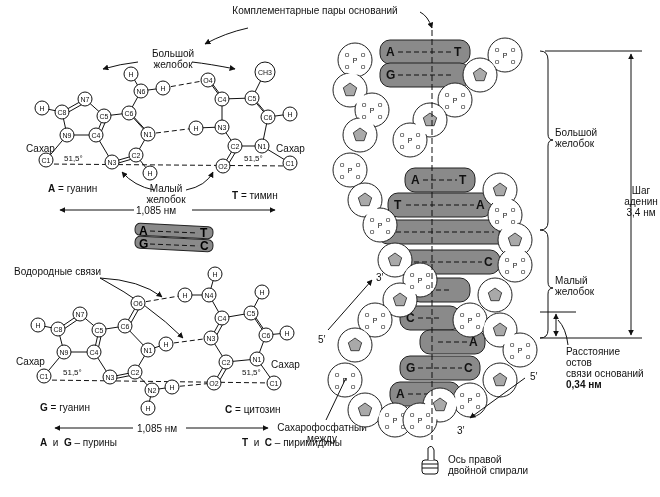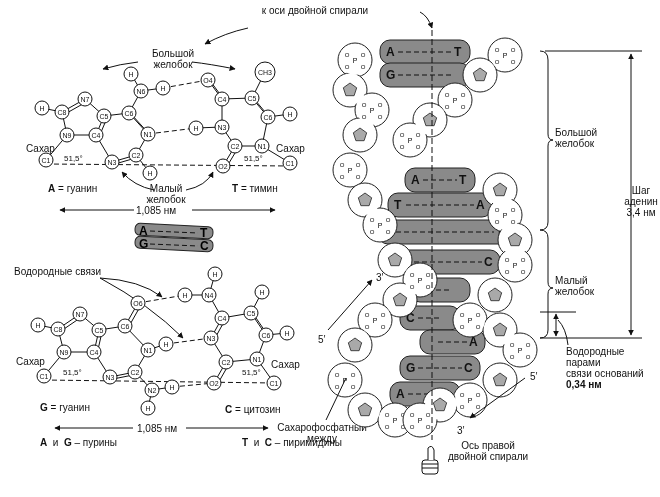--- a/index.html
+++ b/index.html
@@ -14,36 +14,36 @@
   .hb{stroke:#111;stroke-width:1;stroke-dasharray:5 3;fill:none;}
   .rung{fill:#8a8a8a;stroke:#222;stroke-width:1;}
   .cloud{fill:#fff;stroke:#222;stroke-width:1;}
   .pent{fill:#a9a9a9;stroke:#222;stroke-width:0.8;}
   .bp text{font-size:12px;font-weight:bold;fill:#111;font-family:"Liberation Sans",sans-serif;}
 </style>
 </head>
 <body>
 
 <div class="lbl c" style="left:210px;top:5px;width:210px;">
-  <div>к оси двойной спирали</div>
+  <div>Комплементарные пары оснований</div>
 </div>
 
 <div class="lbl c" style="left:138px;top:48px;width:70px;">
   <div>Большой</div>
   <div>желобок</div>
 </div>
 <div class="lbl" style="left:26px;top:143px;">Сахар</div>
 <div class="lbl" style="left:276px;top:143px;">Сахар</div>
 <div class="lbl" style="left:64px;top:153px;font-size:8px;">51,5°</div>
 <div class="lbl" style="left:244px;top:153px;font-size:8px;">51,5°</div>
 <div class="lbl" style="left:48px;top:183px;">
   <span class="b">A</span>
   <span>= гуанин</span>
 </div>
-<div class="lbl" style="left:232px;top:183px;text-align:center;">
+<div class="lbl" style="left:232px;top:190px;text-align:center;">
   <span class="b">T</span>
   <span>= тимин</span>
 </div>
 <div class="lbl c" style="left:136px;top:183px;width:60px;">
   <div>Малый</div>
   <div>желобок</div>
 </div>
 <div class="lbl" style="left:136px;top:205px;">1,085 нм</div>
 
 <div class="lbl" style="left:14px;top:266px;text-align:right;">Водородные связи</div>
@@ -80,34 +80,34 @@
 <div class="lbl" style="left:555px;top:275px;">
   <div>Малый</div>
   <div>желобок</div>
 </div>
 <div class="lbl c" style="left:608px;top:185px;width:50px;margin-left:8px;">
   <div>Шаг</div>
   <div>аденин</div>
   <div>3,4 нм</div>
 </div>
 <div class="lbl" style="left:566px;top:346px;">
-  <div>Водородные</div>
-  <div>парами</div>
+  <div>Расстояние</div>
+  <div>остов</div>
   <div>связи оснований</div>
   <div class="b">0,34 нм</div>
 </div>
 <div class="lbl c" style="left:272px;top:422px;width:100px;">
   <div>Сахарофосфатный</div>
   <div>между</div>
 </div>
 <div class="lbl" style="left:318px;top:334px;">5′</div>
 <div class="lbl" style="left:376px;top:272px;">3′</div>
 <div class="lbl" style="left:530px;top:371px;">5′</div>
 <div class="lbl" style="left:457px;top:425px;">3′</div>
-<div class="lbl" style="left:448px;top:440px;text-align:center;">
+<div class="lbl" style="left:448px;top:454px;">
   <div>Ось правой</div>
   <div>двойной спирали</div>
 </div>
 
 <svg id="art" width="660" height="497" viewBox="0 0 660 497">
   <defs>
     <marker id="arr" viewBox="0 0 10 10" refX="9" refY="5" markerWidth="6" markerHeight="6" orient="auto-start-reverse">
       <path d="M0,0 L10,5 L0,10 z" fill="#111"></path>
     </marker>
   </defs>

